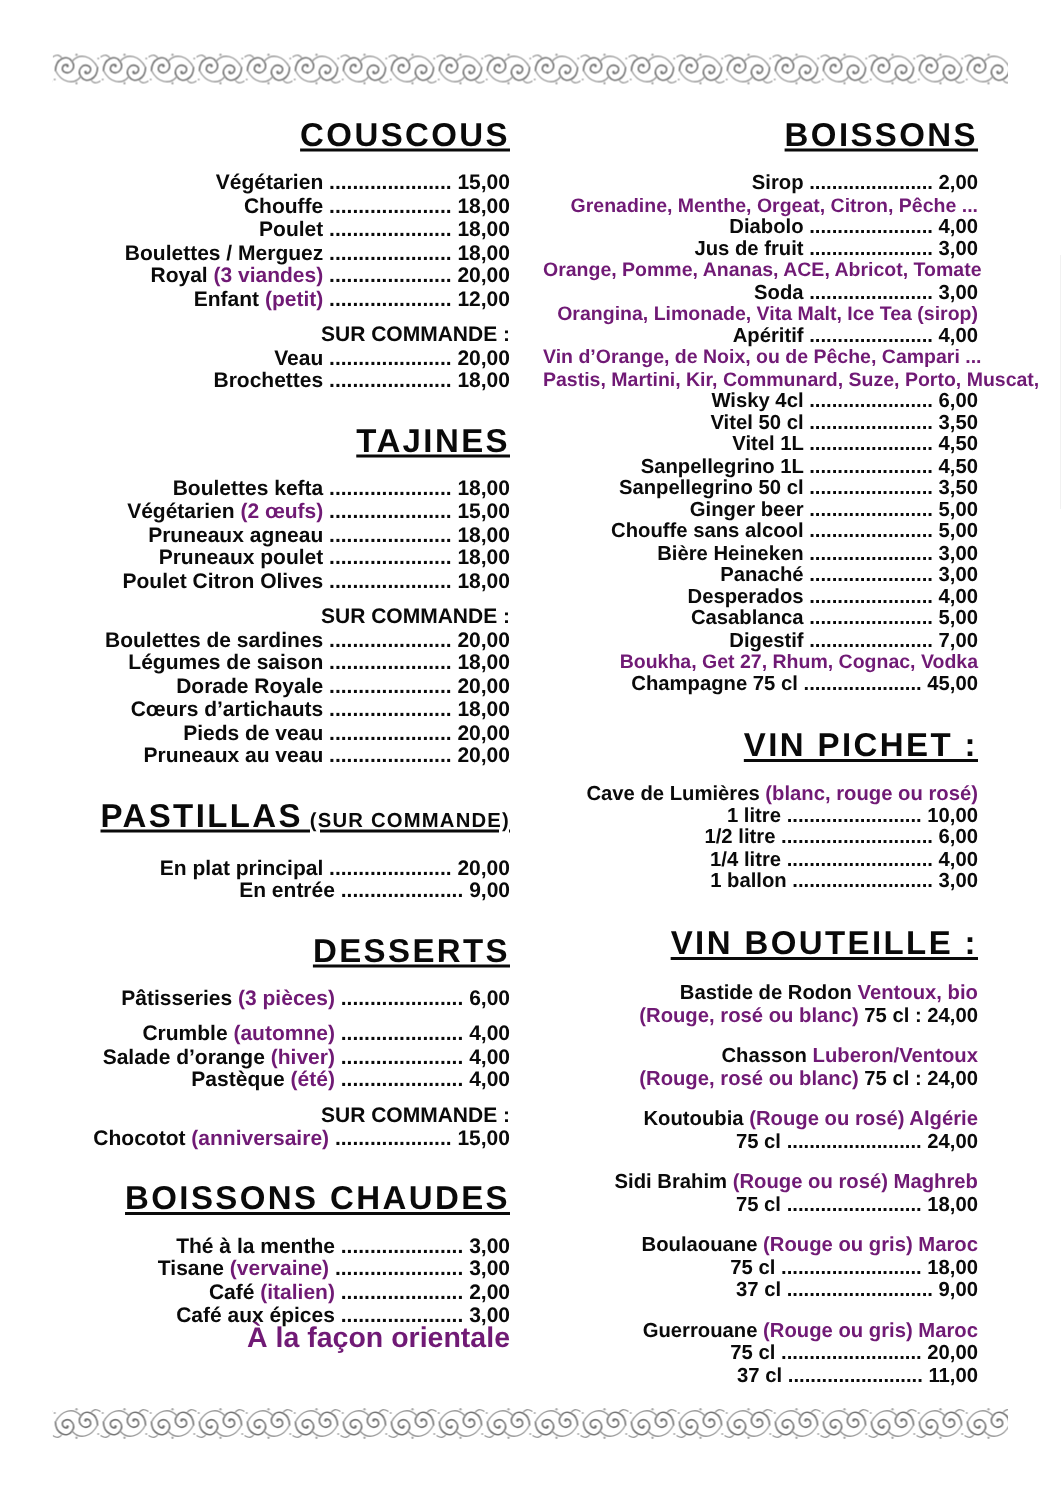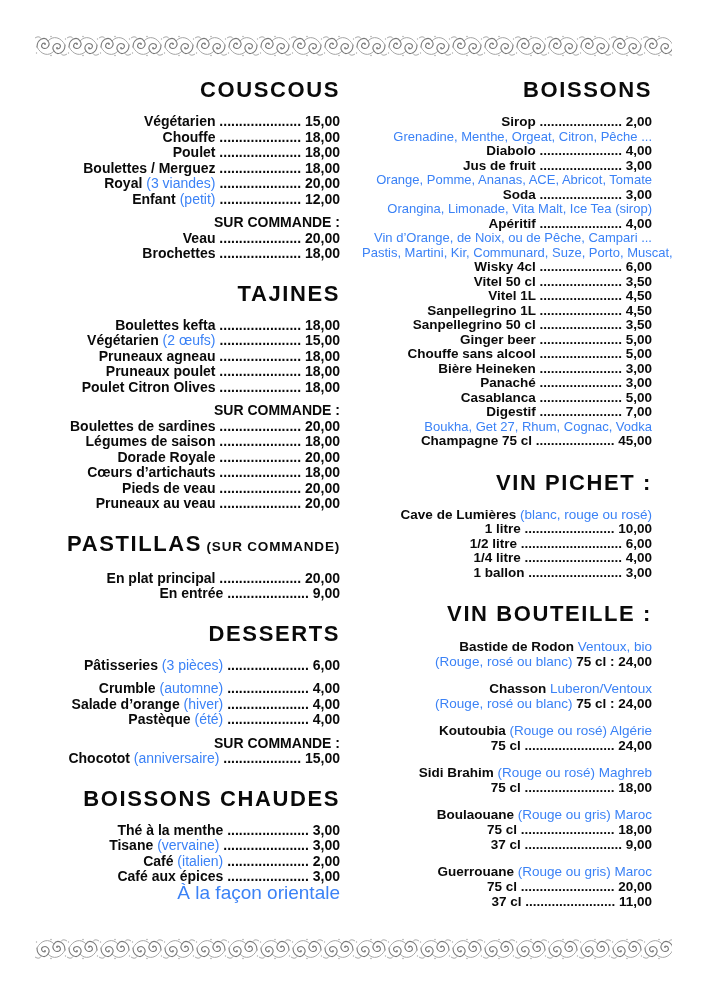--- a/index.html
+++ b/index.html
@@ -13,37 +13,37 @@
   .orn { position:absolute; left:35px; width:637px; height:26px; }
   .orn.top { top:33px; }
   .orn.bottom { top:936px; }
 
   .col { position:absolute; top:80px; text-align:right; }
   .col-left  { left:55px;  width:285px; }
   .col-right { left:362px; width:290px; }
 
   .sec-title {
     font-size:22px; line-height:20px; font-weight:700;
-    letter-spacing:1.6px; margin:22px 0 14px 0;
+    letter-spacing:1.6px; margin:22px 0 14px 0;text-decoration:underline;
   }
   .col-right .sec-title { margin:24px 0 15px 0; }
   .sec:first-child .sec-title { margin-top:0; }
   .sec-suffix { font-size:13.5px; letter-spacing:0.8px; }
 
   .line { font-weight:700; white-space:nowrap; }
   .col-left  .line { font-size:14px;   line-height:15.5px; }
   .col-right .line { font-size:13.5px; line-height:14.5px; }
 
   .block + .block { margin-top:8px; }
   .col-right .sec-vin-bouteille .block + .block,
   .col-right .sec-vin-pichet .block + .block { margin-top:12px; }
   .col-right .sec-vin-bouteille .line { line-height:15px; }
 
   span.b, span.d, span.p { color:#0a0a0a; }
-  span.g { font-weight:400; color:#3b82f6; }
+  span.g { font-weight:700; color:#701a75; }
   .line.desc { font-weight:400; color:#8b8b8b; }
   .col-left .line.desc { font-size:19px; }
   .col-right .line.desc { font-size:13px; }
 </style>
 </head>
 <body>
 
 <div class="page">
 
   <svg class="orn top" viewBox="0 0 637 26" xmlns="http://www.w3.org/2000/svg" aria-hidden="true">
@@ -159,20 +159,21 @@
           <div class="line desc"><span class="g">Pastis, Martini, Kir, Communard, Suze, Porto, Muscat,</span></div>
           <div class="line"><span class="b">Wisky 4cl</span><span class="d"> ...................... </span><span class="p">6,00</span></div>
           <div class="line"><span class="b">Vitel 50 cl</span><span class="d"> ...................... </span><span class="p">3,50</span></div>
           <div class="line"><span class="b">Vitel 1L</span><span class="d"> ...................... </span><span class="p">4,50</span></div>
           <div class="line"><span class="b">Sanpellegrino 1L</span><span class="d"> ...................... </span><span class="p">4,50</span></div>
           <div class="line"><span class="b">Sanpellegrino 50 cl</span><span class="d"> ...................... </span><span class="p">3,50</span></div>
           <div class="line"><span class="b">Ginger beer</span><span class="d"> ...................... </span><span class="p">5,00</span></div>
           <div class="line"><span class="b">Chouffe sans alcool</span><span class="d"> ...................... </span><span class="p">5,00</span></div>
           <div class="line"><span class="b">Bière Heineken</span><span class="d"> ...................... </span><span class="p">3,00</span></div>
           <div class="line"><span class="b">Panaché</span><span class="d"> ...................... </span><span class="p">3,00</span></div>
+          <div class="line"><span class="b">Desperados</span><span class="d"> ...................... </span><span class="p">4,00</span></div>
           <div class="line"><span class="b">Casablanca</span><span class="d"> ...................... </span><span class="p">5,00</span></div>
           <div class="line"><span class="b">Digestif</span><span class="d"> ...................... </span><span class="p">7,00</span></div>
           <div class="line desc"><span class="g">Boukha, Get 27, Rhum, Cognac, Vodka</span></div>
           <div class="line"><span class="b">Champagne 75 cl</span><span class="d"> ..................... </span><span class="p">45,00</span></div>
         </div>
       </section>
       <section class="sec sec-vin-pichet">
         <h2 class="sec-title"><span>VIN PICHET :</span></h2>
         <div class="block">
           <div class="line"><span class="b">Cave de Lumières</span><span class="g"> (blanc, rouge ou rosé)</span></div>

